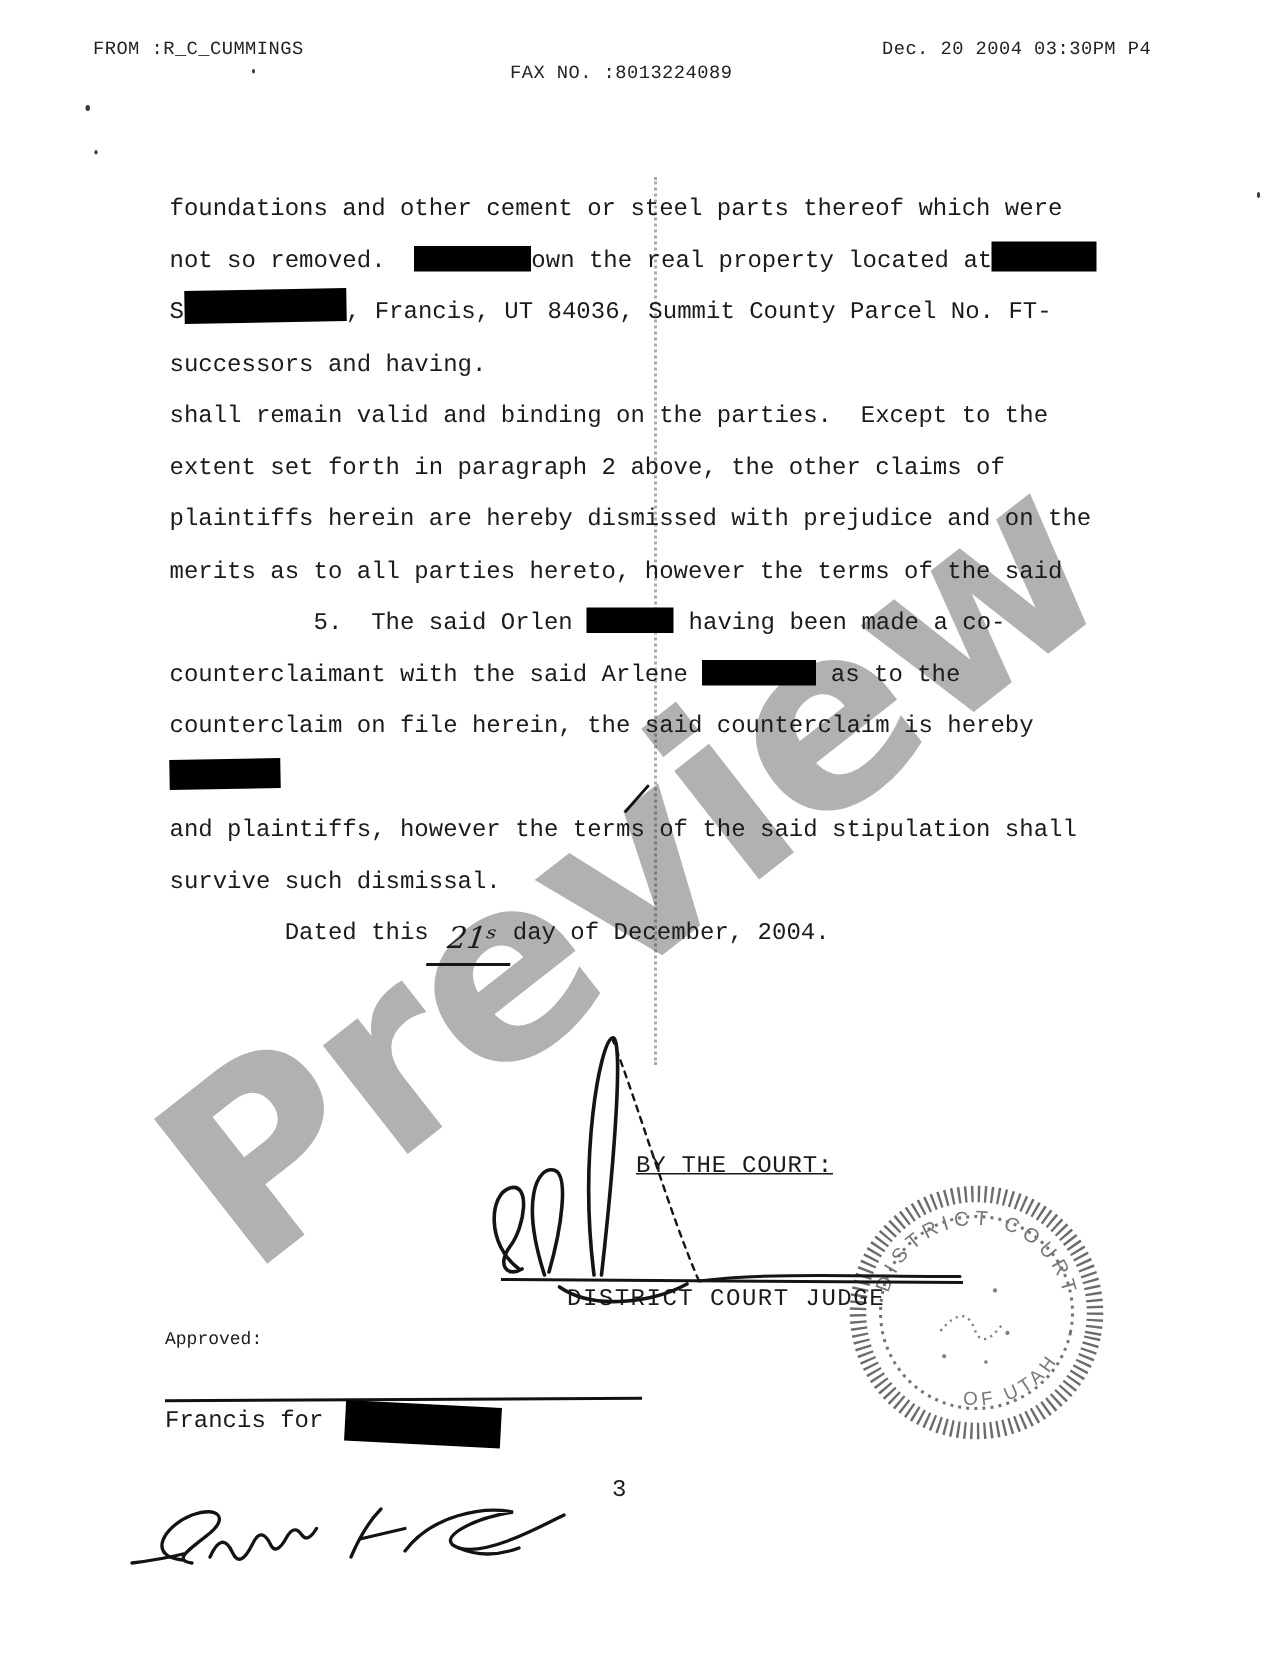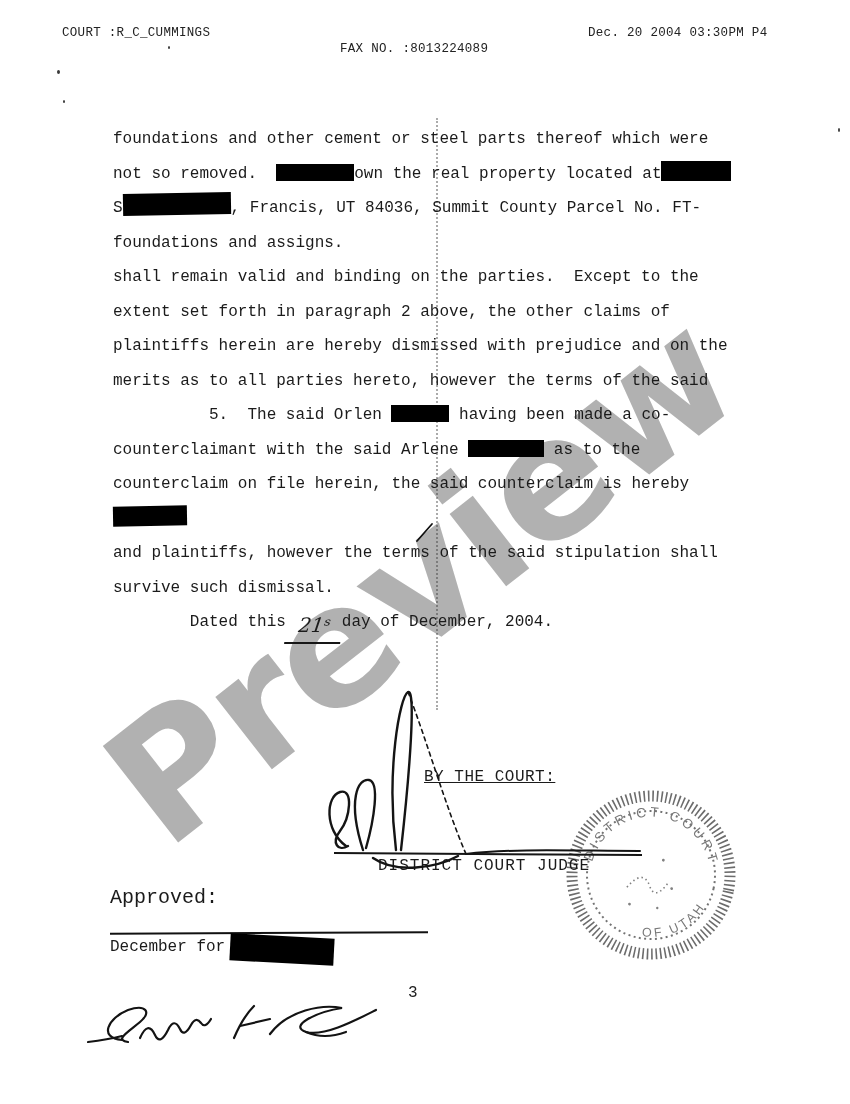--- a/index.html
+++ b/index.html
@@ -33,52 +33,52 @@
     display:inline-block;border-bottom:2px solid #161616;height:26px;
     font-family:"DejaVu Serif",serif;font-style:italic;font-size:20px;
     line-height:18px;text-align:center;vertical-align:-6px;transform:skewX(-8deg);
   }
   .abs{position:absolute;z-index:3;}
   .by-court{top:768px;left:424px;font-size:16px;letter-spacing:.5px;text-decoration:underline;}
   .judge-sig{top:678px;left:316px;z-index:4;}
   .judge-line{top:853px;left:334px;width:308px;border-top:2px solid #151515;transform:rotate(.4deg);}
   .judge-title{top:857px;left:378px;font-size:16px;letter-spacing:1px;}
   .seal{top:788px;left:564px;z-index:2;}
-  .approved{top:886px;left:110px;font-size:20px;}
+  .approved{top:886px;left:110px;font-size:12px;}
   .attorney-rule{top:932px;left:110px;width:318px;border-top:2.5px solid #111;transform:rotate(-.3deg);}
   .attorney-label{top:938px;left:110px;font-size:16px;}
   .attorney-redact{top:936px;left:230px;width:104px;height:27px;background:#000;transform:rotate(3deg);}
   .page-number{top:984px;left:408px;font-size:16px;}
   .atty-sig{top:992px;left:84px;z-index:3;}
   .arlene-slash{top:522px;left:414px;z-index:4;}
   svg{display:block;}
 </style>
 </head>
 <body>
 
 <header class="fax-header">
-  <span class="fx-from">COURT :R_C_CUMMINGS</span>
+  <span class="fx-from">FROM :R_C_CUMMINGS</span>
   <span class="fx-no">FAX NO. :8013224089</span>
   <span class="fx-dt">Dec. 20 2004 03:30PM  P4</span>
 </header>
 
 <div class="speck" style="left:57px;top:70px;width:3px;height:4px;"></div>
 <div class="speck" style="left:63px;top:100px;width:2px;height:3px;"></div>
 <div class="speck" style="left:168px;top:46px;width:2px;height:3px;"></div>
 <div class="speck" style="left:838px;top:128px;width:2px;height:4px;"></div>
 
 <div class="watermark">Preview</div>
 
 <div class="fold-line"></div>
 
 <main class="body-text" id="body-lines">
     <div class="line"><span>foundations and other cement or steel parts thereof which were</span></div>
     <div class="line"><span>not so removed.  </span><span class="redact" style="width: 78px;"></span><span>own the real property located at</span><span class="redact" style="width: 70px; height: 20px;"></span></div>
     <div class="line"><span>S</span><span class="redact" style="width: 108px; height: 22px; transform: rotate(-1deg);"></span><span>, Francis, UT 84036, Summit County Parcel No. FT-</span></div>
-    <div class="line"><span>foundations and assigns.</span></div>
+    <div class="line"><span>successors and having.</span></div>
     <div class="line"><span>shall remain valid and binding on the parties.  Except to the</span></div>
     <div class="line"><span>extent set forth in paragraph 2 above, the other claims of</span></div>
     <div class="line"><span>plaintiffs herein are hereby dismissed with prejudice and on the</span></div>
     <div class="line"><span>merits as to all parties hereto, however the terms of the said</span></div>
     <div class="line"><span>          5.  The said Orlen </span><span class="redact" style="width: 58px;"></span><span> having been made a co-</span></div>
     <div class="line"><span>counterclaimant with the said Arlene </span><span class="redact" style="width: 76px;"></span><span> as to the</span></div>
     <div class="line"><span>counterclaim on file herein, the said counterclaim is hereby</span></div>
     <div class="line"><span class="redact" style="width: 74px; height: 20px; transform: rotate(-1deg);"></span></div>
     <div class="line"><span>and plaintiffs, however the terms of the said stipulation shall</span></div>
     <div class="line"><span>survive such dismissal.</span></div>
@@ -120,21 +120,21 @@
     <path d="M66,104 q12,-22 22,-6 q8,14 18,-8" fill="none" stroke="#666" stroke-width="1.6" stroke-dasharray="1.5 3"></path>
     <circle cx="96" cy="70" r="1.4" fill="#666"></circle>
       <circle cx="110" cy="96" r="1.4" fill="#666"></circle>
     <circle cx="72" cy="120" r="1.4" fill="#666"></circle>
       <circle cx="100" cy="118" r="1.2" fill="#666"></circle>
   </g>
 </svg>
 
 <div class="abs approved">Approved:</div>
 <div class="abs attorney-rule"></div>
-<div class="abs attorney-label">December for</div>
+<div class="abs attorney-label">Francis for</div>
 <div class="abs attorney-redact"></div>
 
 <div class="abs page-number">3</div>
 
 <svg class="abs atty-sig" width="300" height="58" viewBox="0 0 300 58">
   <g fill="none" stroke="#131313" stroke-width="2.2" stroke-linecap="round">
     <path d="M4,50 C20,48 30,46 38,44"></path>
     <path d="M38,48 C14,46 24,26 44,18 C62,12 68,20 56,30 C44,40 30,48 44,50"></path>
     <path d="M56,46 q8,-18 15,-3 q5,11 13,-5 q6,-13 12,-1 q4,9 11,-4 q5,-9 10,-2 q4,6 10,-4"></path>
     <path d="M150,46 C156,32 164,20 170,14"></path>

